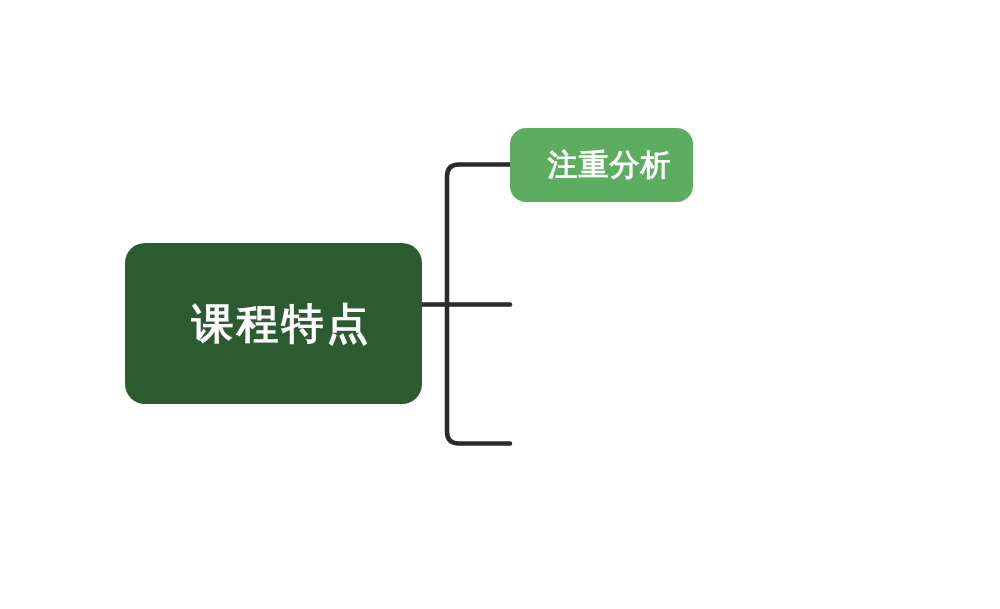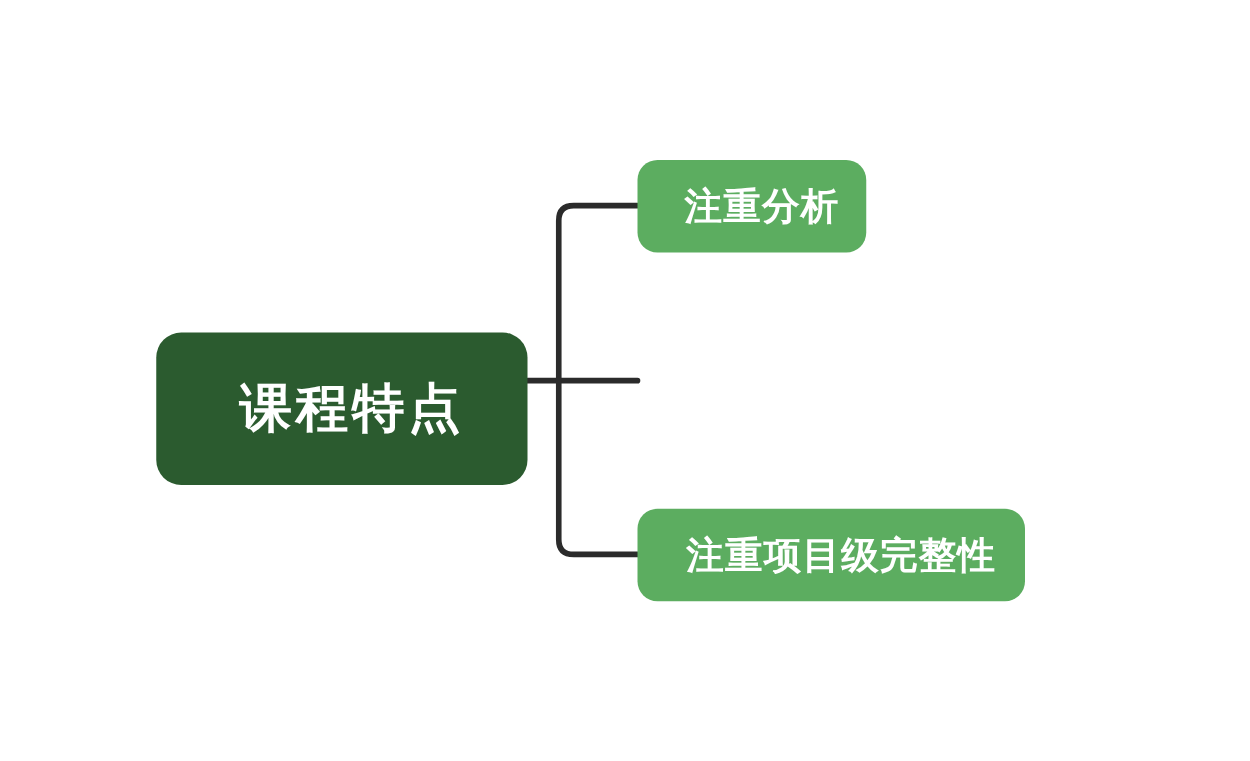--- a/index.html
+++ b/index.html
@@ -37,26 +37,25 @@
     font-weight: bold;
     box-sizing: border-box;
     white-space: nowrap;
     cursor: default;
     padding-left: 16px;
   }
   .root-node {
     left: 125px;
     top: 243px;
     width: 297px;
-    height: 122px;
+    height: 161px;
     border-radius: 20px;
     background: var(--root-fill, #2b5b2f);
     font-size: 42px;
     letter-spacing: 3px;
-    margin-top: 23px;
   }
   .branch-node {
     background: var(--branch-fill, #5cad60);
     border-radius: 16px;
     font-size: 30px;
     letter-spacing: 1px;
     height: 74px;
   }
   .branch-1 { left: 510px; top: 128px; width: 183px; }
   .branch-2 { left: 510px; top: 267px; width: 368px; }
@@ -76,17 +75,14 @@
 
   <div class="node root-node">
     <span>课程特点</span>
   </div>
 
   <div class="node branch-node branch-1">
     <span>注重分析</span>
   </div>
 
 
-  <div class="node branch-node branch-3">
-    <span>注重项目级完整性</span>
-  </div>
 
 </div>
 
 </body></html>

